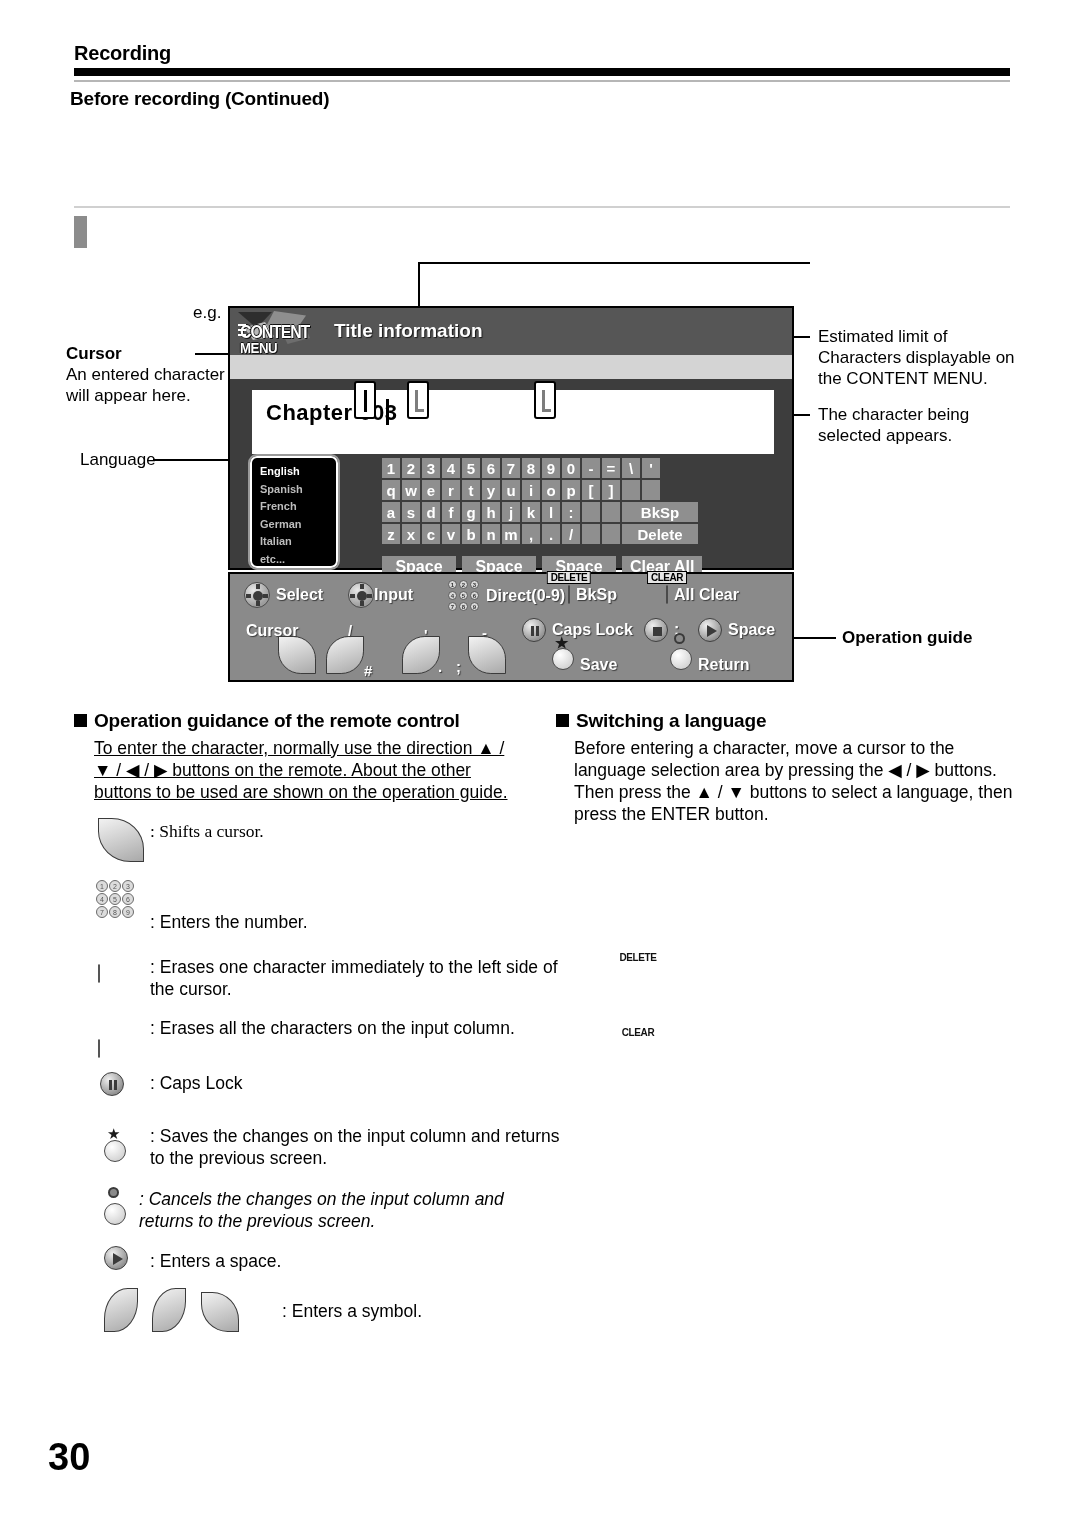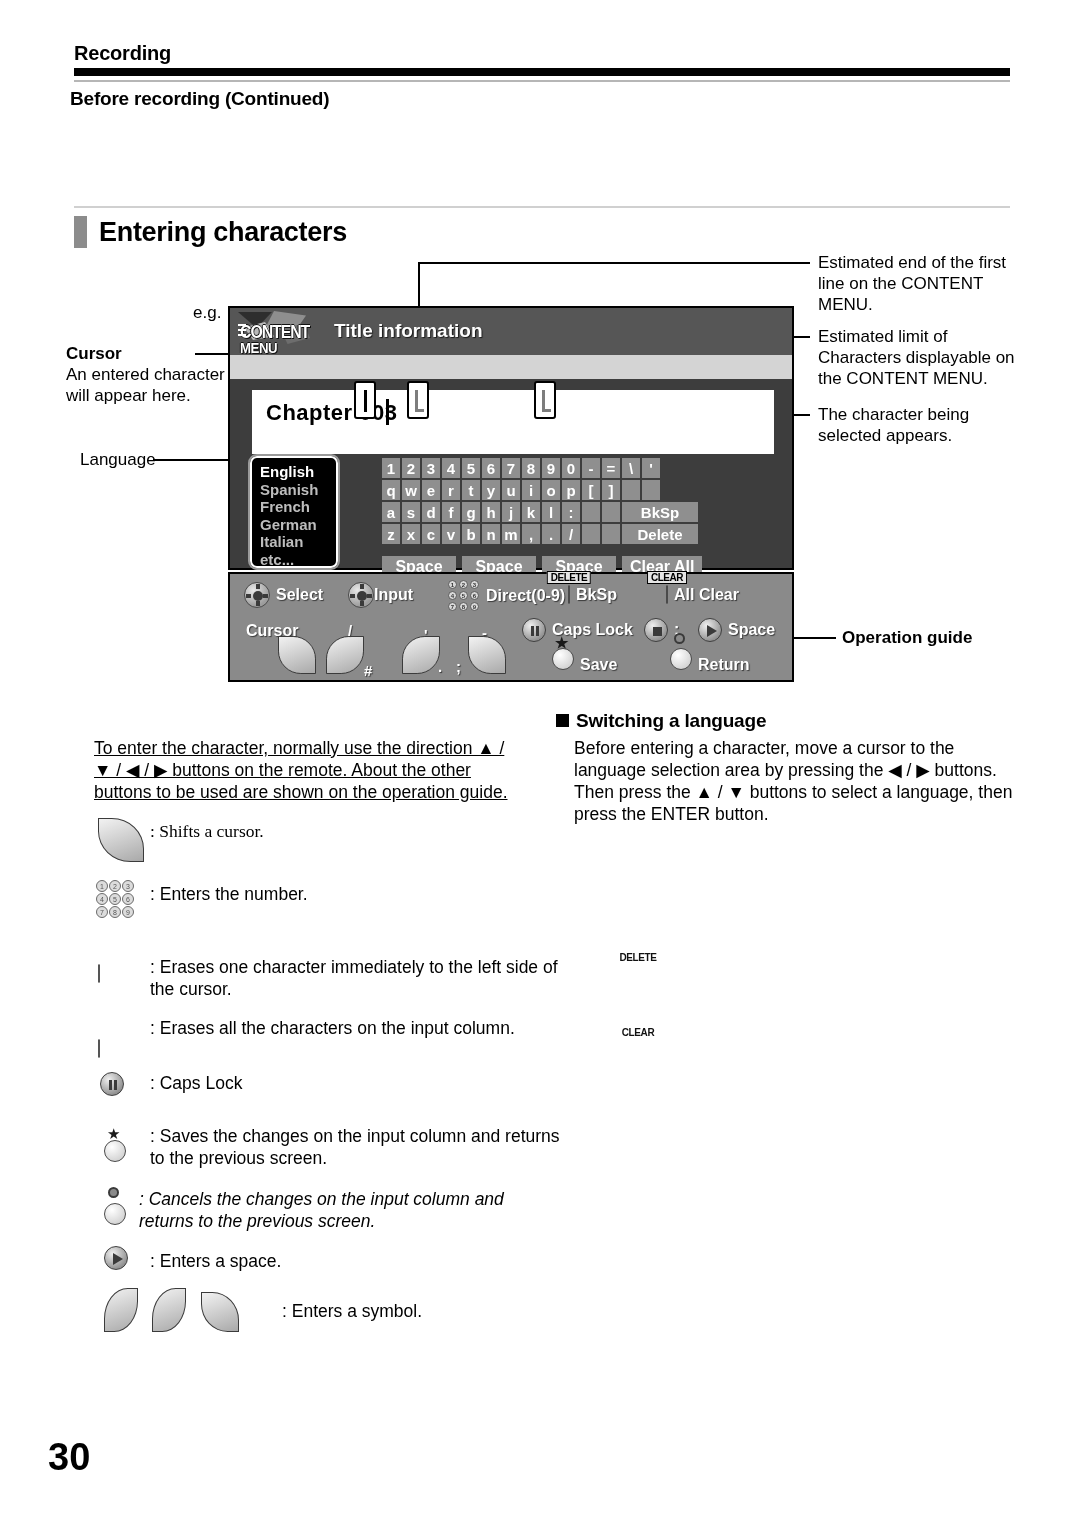--- a/index.html
+++ b/index.html
@@ -136,21 +136,21 @@
   }
 
   
   .langbox {
     position: absolute; left: 20px; top: 148px;
     width: 88px; height: 112px; background: #000;
     border: 2px solid #fff; border-radius: 7px;
     outline: 2px solid #9a9a9a;
     padding: 5px 0 0 8px;
   }
-  .langbox div { font-size: 15px; line-height: 17.5px; color: #bdbdbd; font-weight: bold; }
+  .langbox div { font-size: 11px; line-height: 17.5px; color: #bdbdbd; font-weight: bold; }
   .langbox div.sel { color: #fff; }
 
   
   .kbd { position: absolute; left: 152px; top: 150px; }
   .krow { display: flex; gap: 2px; margin-bottom: 2px; }
   .key {
     width: 18px; height: 20px; background: #8f8f8f;
     color: #fff; font-size: 15px; font-weight: bold;
     display: flex; align-items: center; justify-content: center;
     line-height: 1;
@@ -307,33 +307,31 @@
 <div class="page">
 
   <div class="runhead-title">Recording</div>
   <div class="rule-thick"></div>
   <div class="rule-thin"></div>
   <div class="runhead-sub">Before recording (Continued)</div>
 
   <div class="sec-bar"></div>
   <div class="sec-head">
     <span class="tab"></span>
-    <span class="txt">Entering characters</span>
   </div>
 
   <div class="eg">e.g.</div>
 
   <div class="cal-cursor-t">Cursor</div>
   <div class="cal-cursor-b">An entered character will appear here.</div>
   <div class="lead" style="left:195px; top:353px; width:135px; height:2px;"></div>
 
   <div class="cal-lang">Language</div>
   <div class="lead" style="left:153px; top:459px; width:98px; height:2px;"></div>
 
-  <div class="cal-r cal-r1">Estimated end of the first line on the CONTENT MENU.</div>
   <div class="cal-r cal-r2">Estimated limit of Characters displayable on the CONTENT MENU.</div>
   <div class="cal-r cal-r3">The character being selected appears.</div>
   <div class="cal-opguide">Operation guide</div>
 
   <div class="lead" style="left:418px; top:262px; width:392px; height:2px;"></div>
   <div class="lead" style="left:418px; top:262px; width:2px; height:118px;"></div>
   <div class="lead" style="left:545px; top:336px; width:265px; height:2px;"></div>
   <div class="lead" style="left:545px; top:336px; width:2px; height:44px;"></div>
   <div class="lead" style="left:666px; top:414px; width:144px; height:2px;"></div>
   <div class="lead" style="left:790px; top:637px; width:46px; height:2px;"></div>
@@ -549,20 +547,23 @@
 
     <div class="row" style="left:440px; top:74px; display:flex; align-items:flex-end; gap:6px;">
       <span style="position:relative; display:inline-block;">
         <span class="smallcirc" style="position:absolute; left:4px; top:-15px;"></span>
         <span class="circbtn"></span>
       </span>
       <span class="lbl">Return</span>
     </div>
   </div>
 
+  <div class="h3" style="left:74px; top:710px;">
+    <span class="sq"></span><span>Operation guidance of the remote control</span>
+  </div>
   <div class="body" style="left:94px; top:737px; width:430px;text-decoration:underline;">To enter the character, normally use the direction ▲ / ▼ / ◀ / ▶ buttons on the remote. About the other buttons to be used are shown on the operation guide.</div>
 
   <div class="h3" style="left:556px; top:710px;">
     <span class="sq"></span><span>Switching a language</span>
   </div>
   <div class="body" style="left:574px; top:737px; width:440px;">Before entering a character, move a cursor to the language selection area by pressing the ◀ / ▶ buttons. Then press the ▲ / ▼ buttons to select a language, then press the ENTER button.</div>
 
   <div class="lg-item" style="left:98px; top:818px;">
     <span class="arcbtn" style="display:inline-block; width:46px; height:44px; border-radius:0 70% 0 70%;"></span>
   </div>
@@ -574,21 +575,21 @@
         <span>2</span>
         <span>3</span>
         <span>4</span>
         <span>5</span>
       <span>6</span>
         <span>7</span>
         <span>8</span>
         <span>9</span>
     </span>
   </div>
-  <div class="lg-txt" style="left:150px; top:883px; width:420px;">: Enters the number.</div>
+  <div class="lg-txt" style="left:150px; top:911px; width:420px;">: Enters the number.</div>
 
   <div class="lg-item pill-lg" style="left:98px; top:965px;">
     <span class="cap">DELETE</span>
     <span class="pill"></span>
   </div>
   <div class="lg-txt" style="left:150px; top:956px; width:420px;">: Erases one character immediately to the left side of the cursor.</div>
 
   <div class="lg-item pill-lg" style="left:98px; top:1022px;">
     <span class="cap">CLEAR</span>
     <span class="pill"></span>

